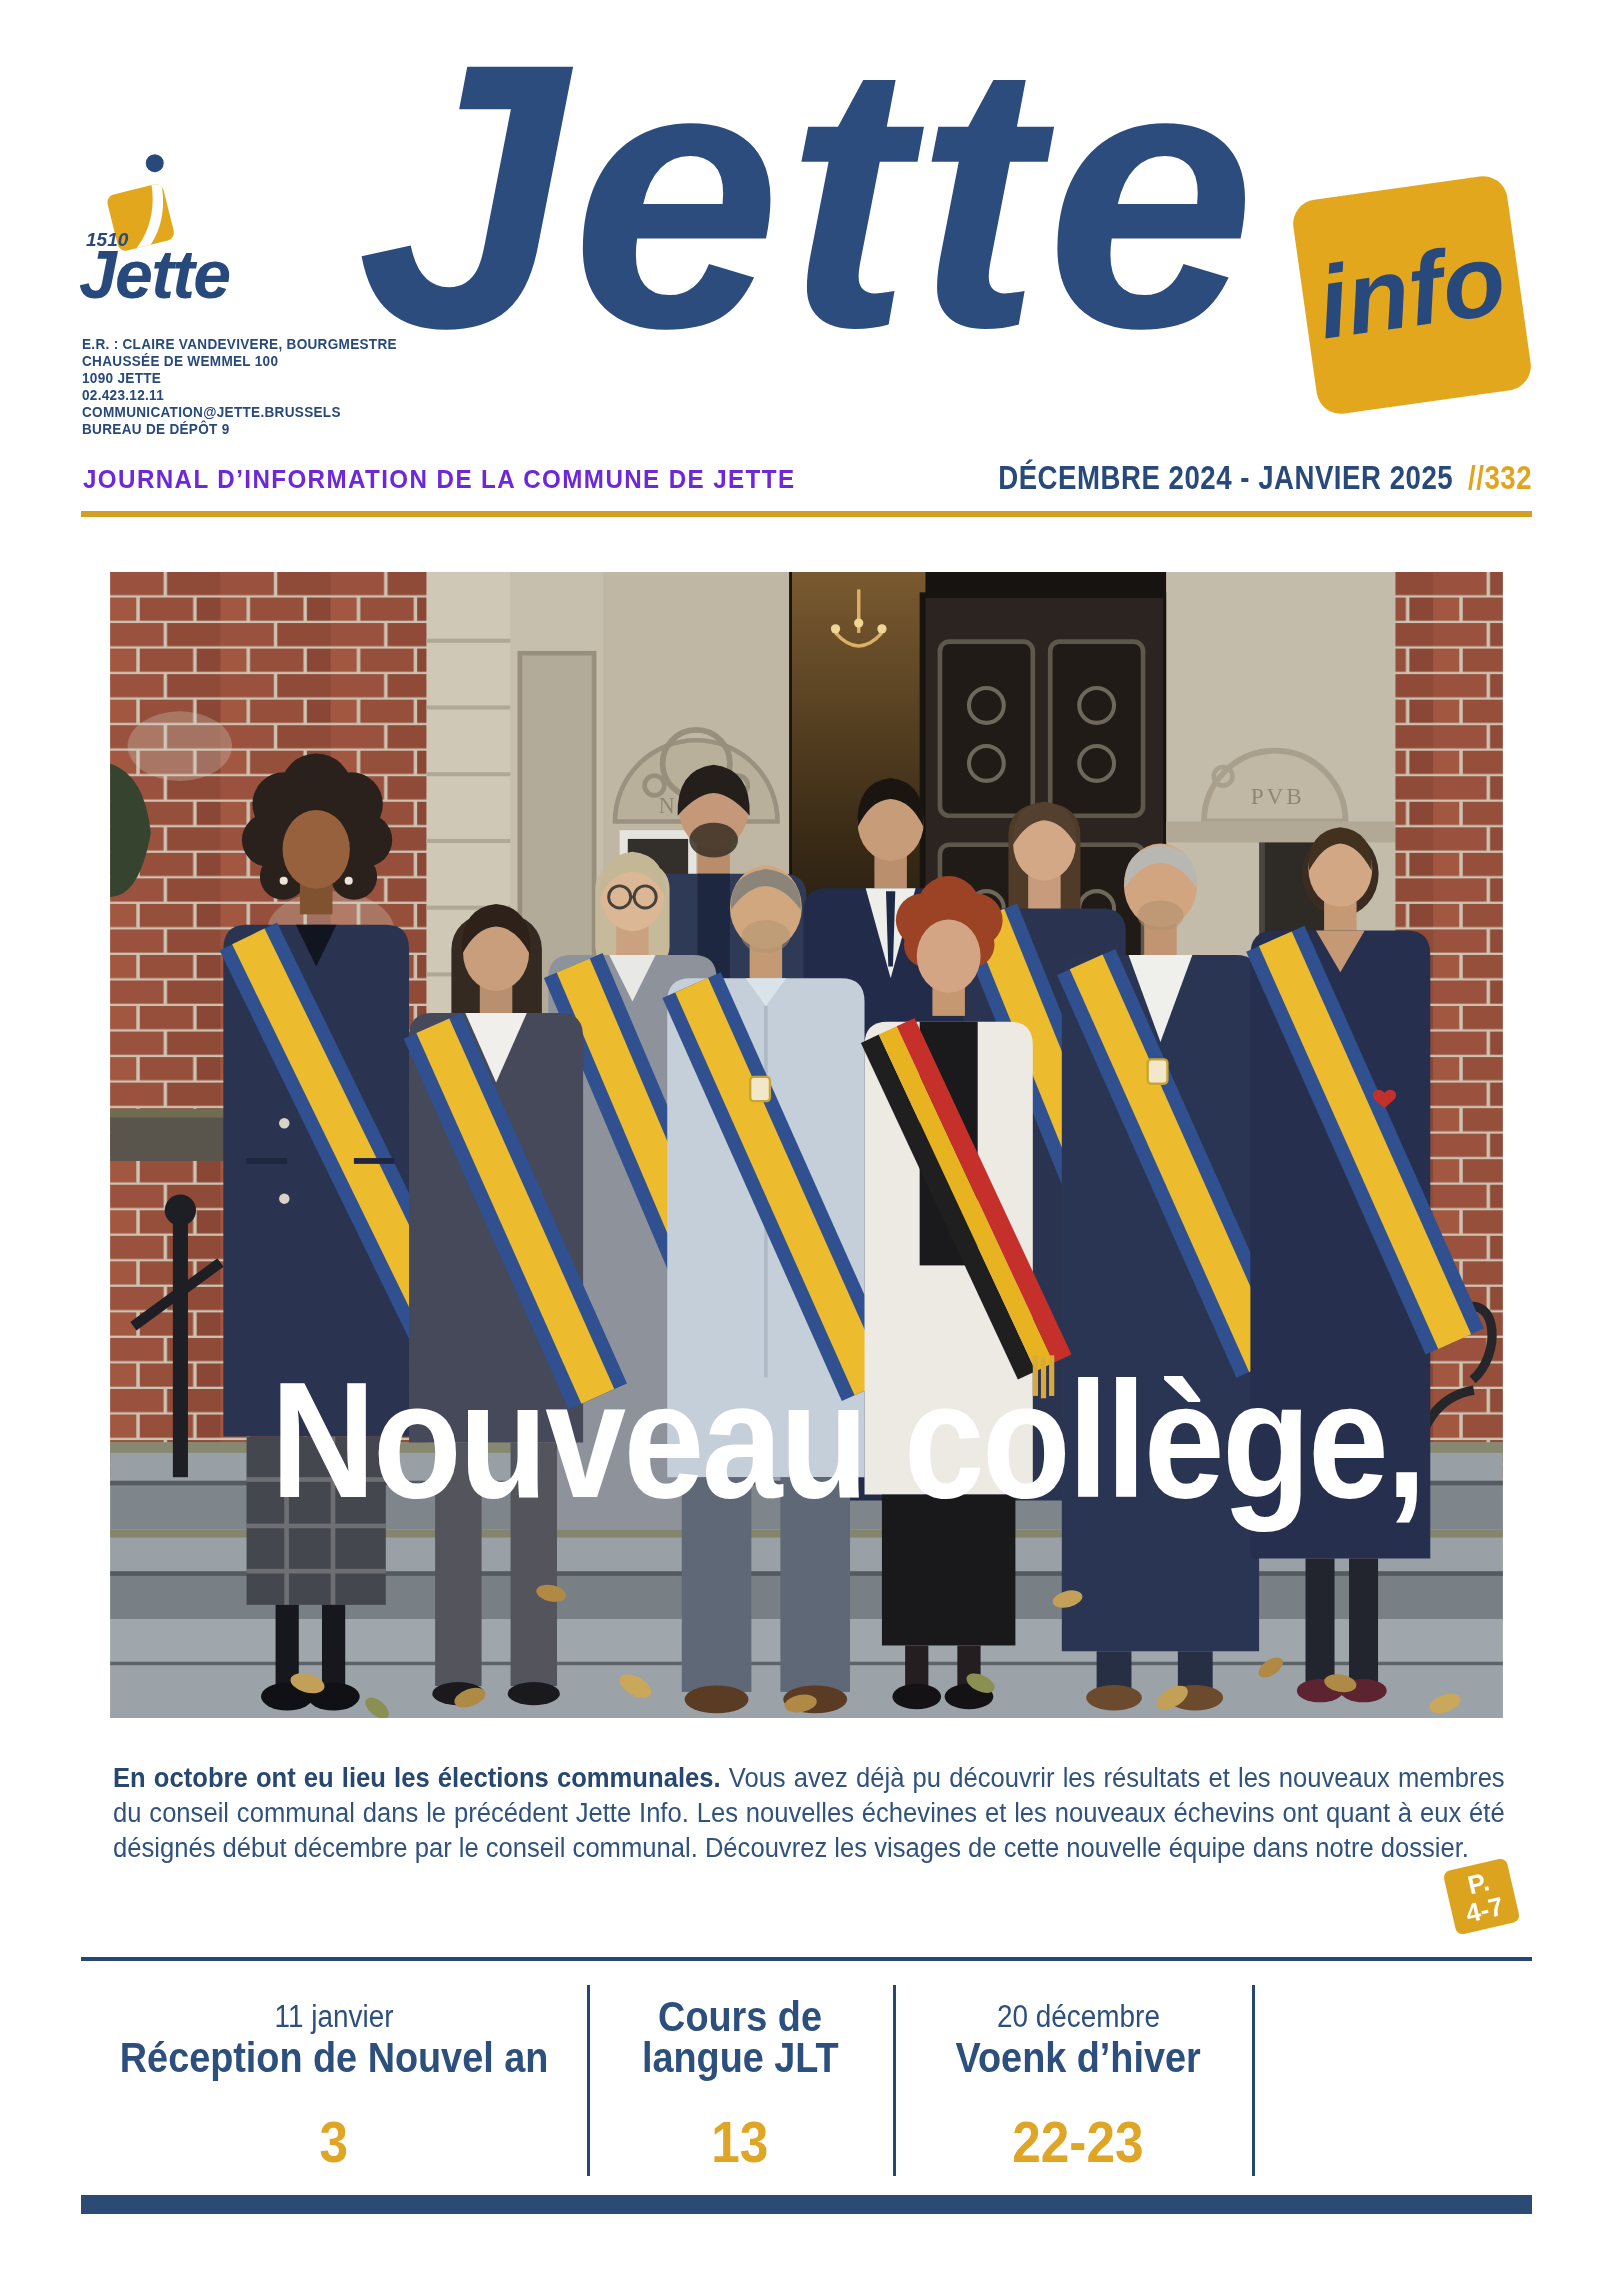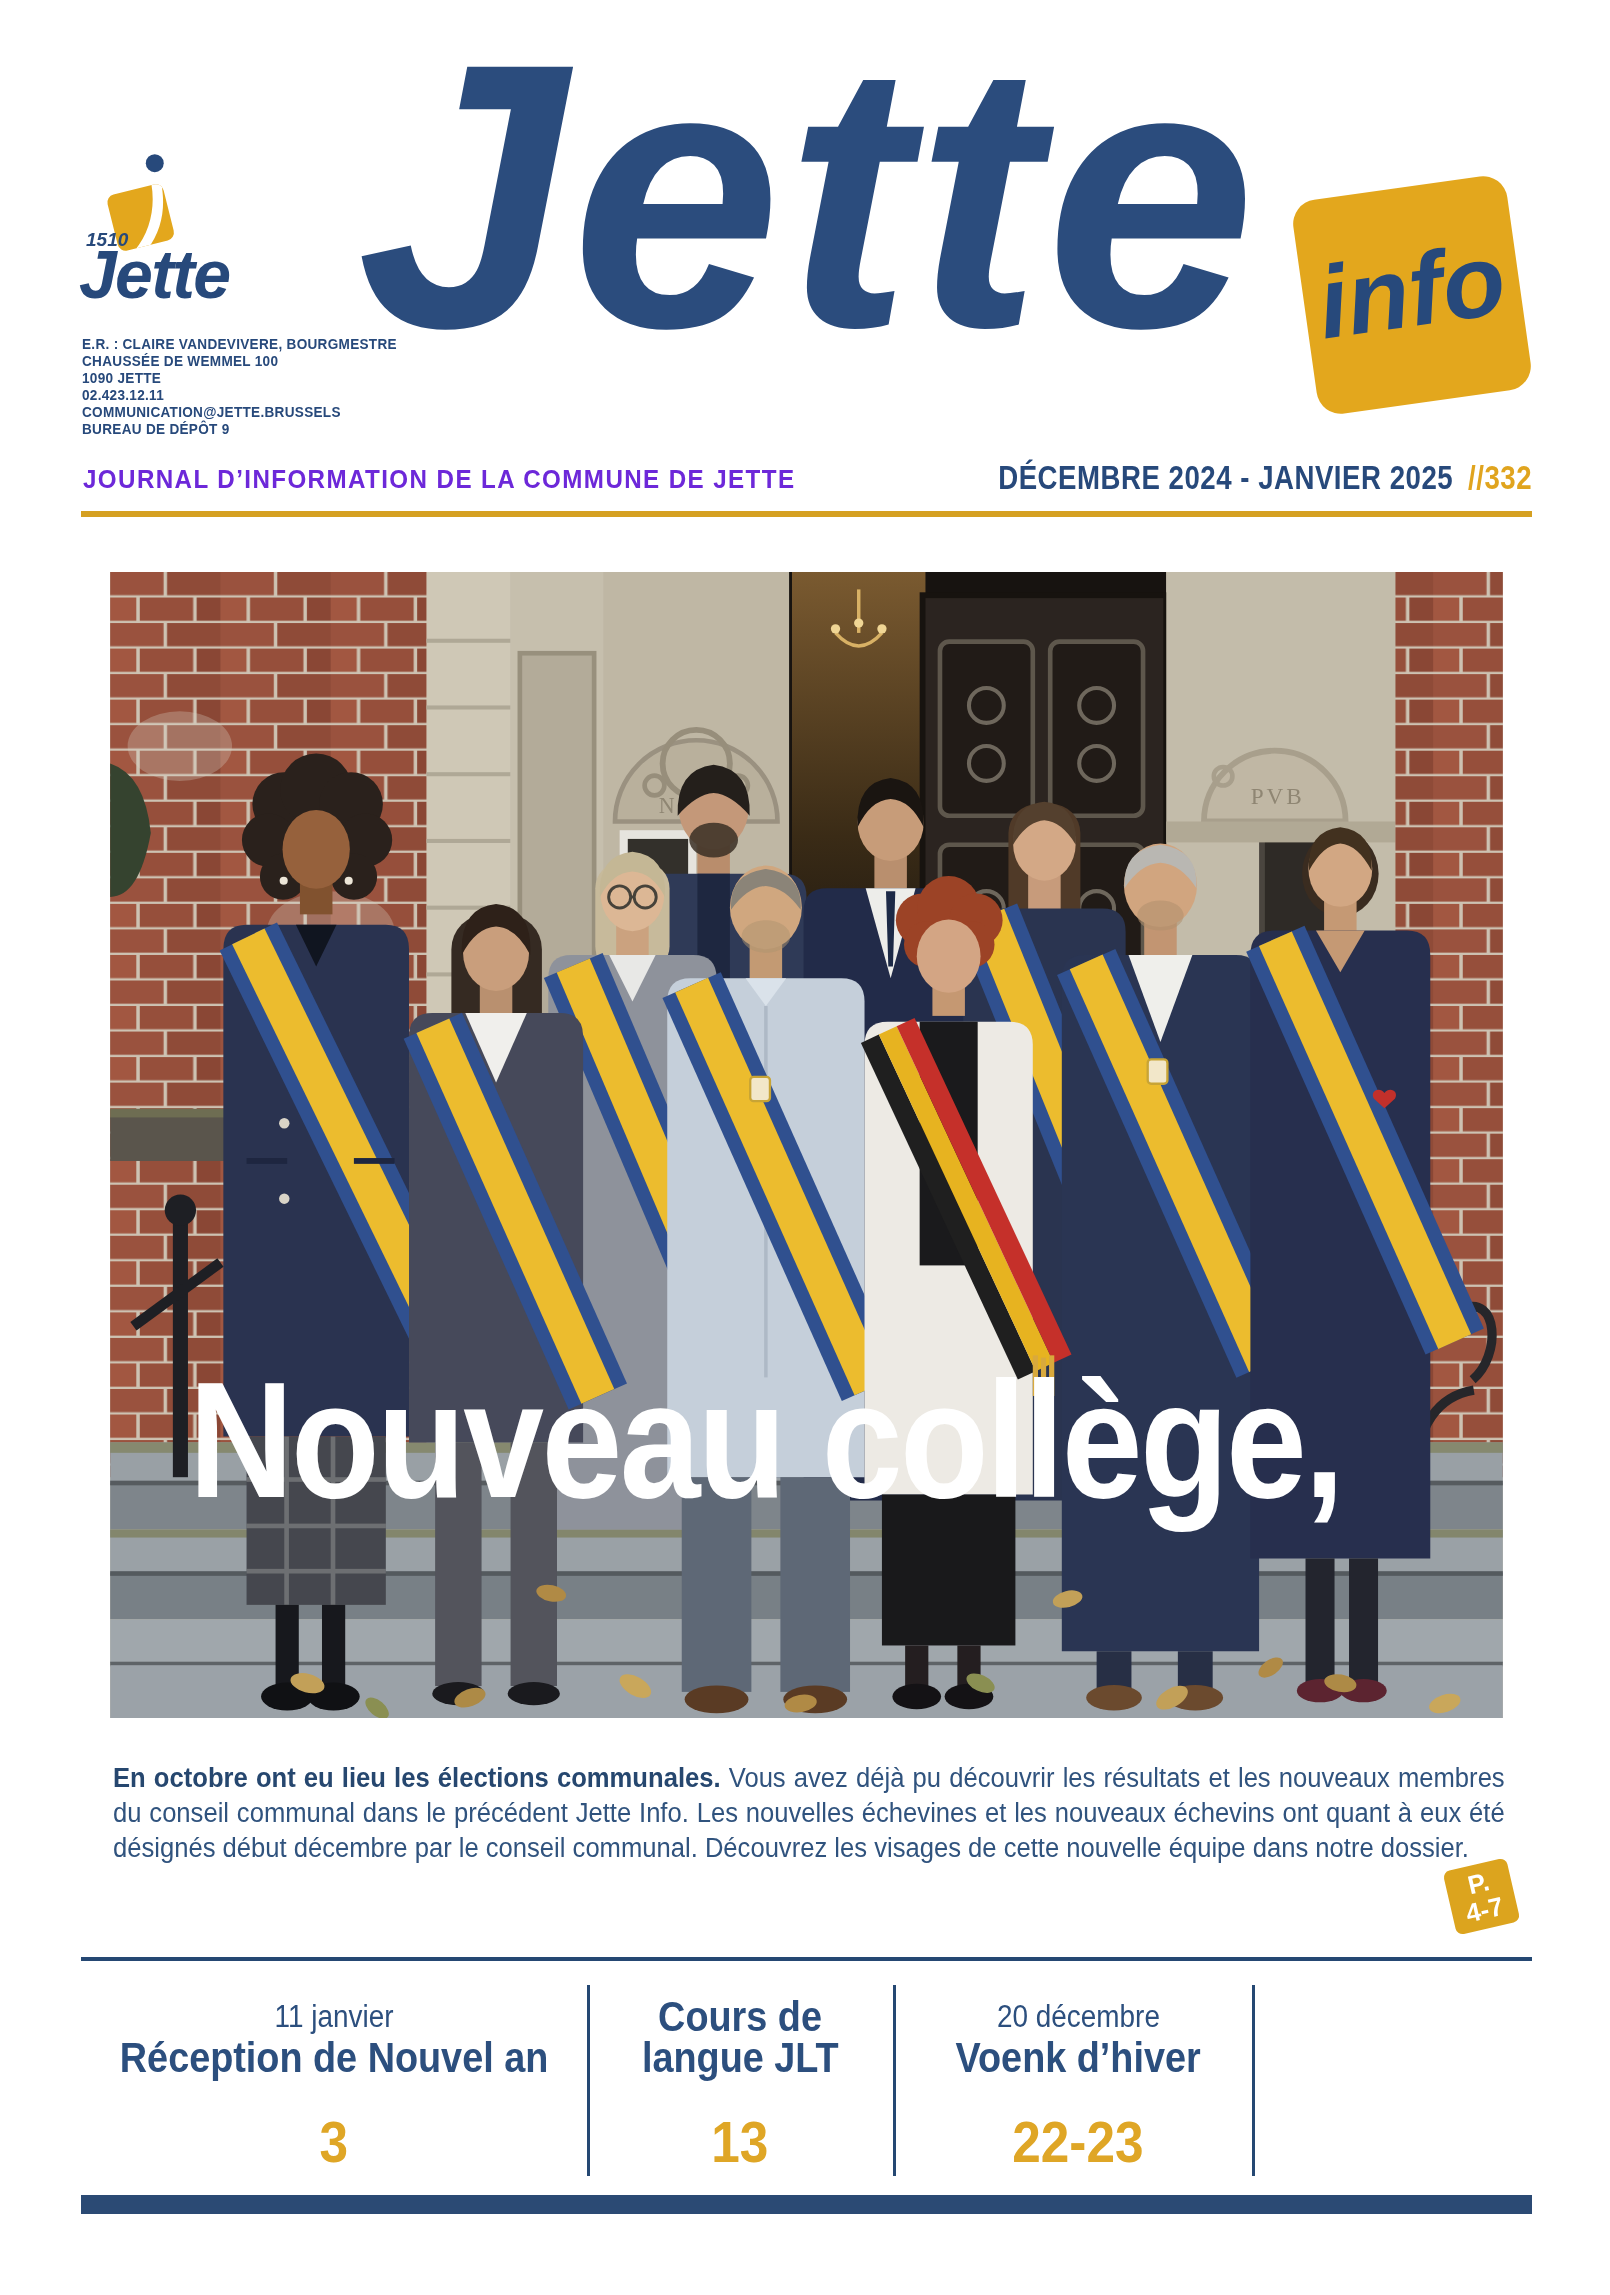--- a/index.html
+++ b/index.html
@@ -28,21 +28,21 @@
   }
   .journal-line span{display:inline-block;transform:scaleX(.93);transform-origin:left center;}
   .issue-line{position:absolute;right:78px;top:460px;white-space:nowrap;transform:scaleX(.85);transform-origin:right center;}
   .issue-date{font-size:32.5px;font-weight:bold;color:#27497B;letter-spacing:0.6px;}
   .issue-number{font-size:32.5px;font-weight:bold;color:#E0A41E;margin-left:15px;letter-spacing:0.6px;}
   .gold-rule{position:absolute;left:81px;top:511px;width:1451px;height:5.8px;background:#D5A021;}
   
   .photo{position:absolute;left:110px;top:572px;width:1393px;height:1146px;overflow:hidden;}
   .photo svg{position:absolute;left:0;top:0;}
   .headline{
-    position:absolute;left:0;top:798px;width:100%;text-align:left;color:#ffffff;
+    position:absolute;left:0;top:798px;width:100%;text-align:right;color:#ffffff;
     font-size:165px;line-height:140px;font-weight:bold;
   }
   .headline .hl{display:inline-block;transform:scaleX(.88);transform-origin:center;letter-spacing:-2.9px;white-space:nowrap;}
   
   .lead{
     position:absolute;left:113px;top:1761px;width:1468px;transform:scaleX(.948);transform-origin:left top;
     font-size:27px;line-height:35px;color:#30537E;text-align:justify;
   }
   .lead b{color:#26476F;}
   .page-ref{

